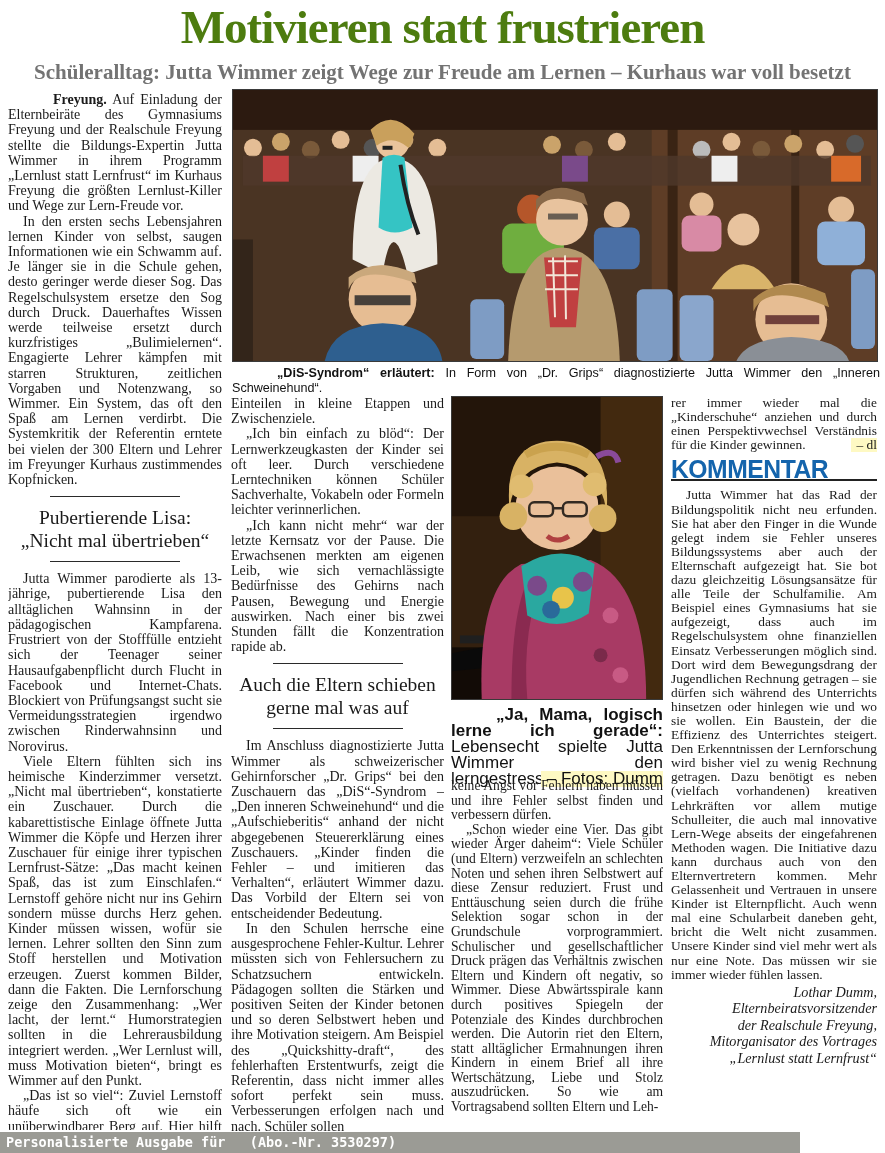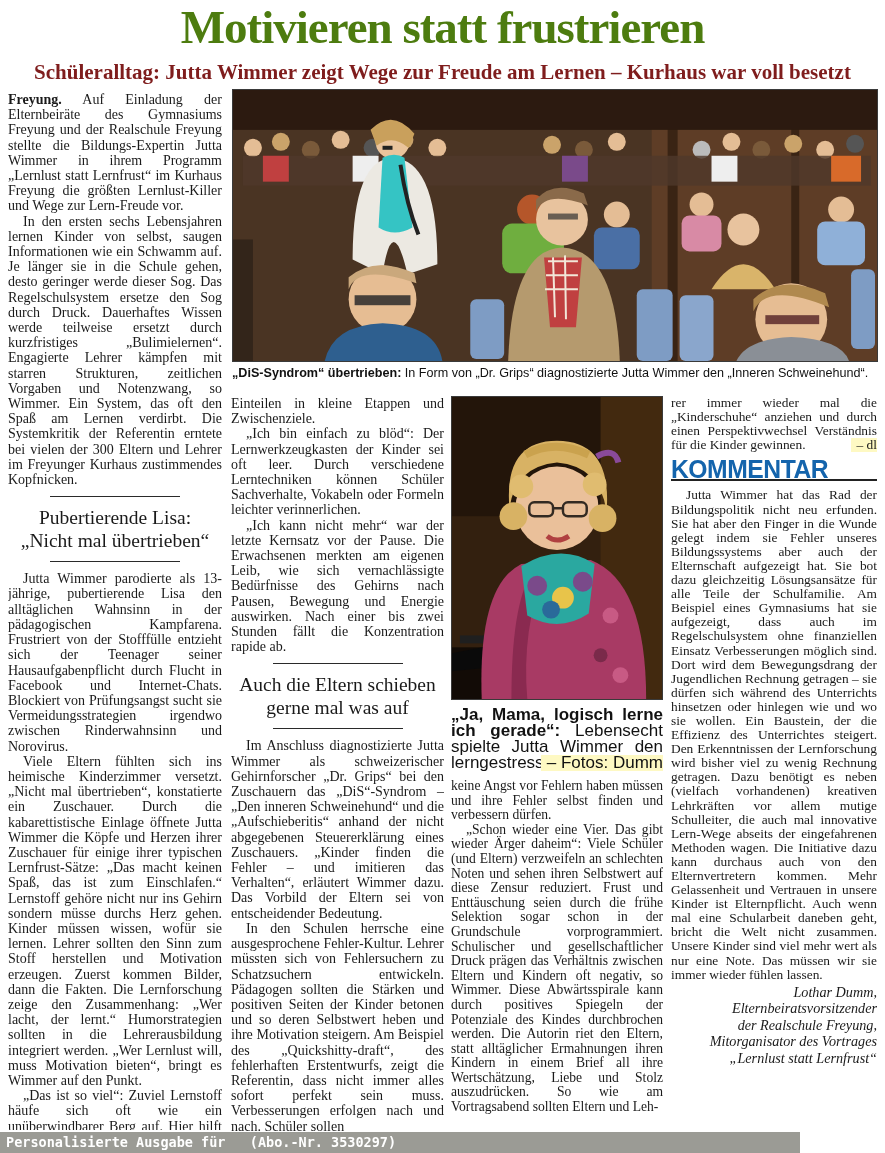--- a/index.html
+++ b/index.html
@@ -2,30 +2,30 @@
 <html><head>
 <meta charset="utf-8">
 <style>
   html,body{margin:0;padding:0;background:#ffffff;}
   .page{position:relative;width:885px;height:1153px;background:#fff;overflow:hidden;
         font-family:"Liberation Serif", serif;color:#1a1a1a;}
   
   .headline{position:absolute;top:0px;left:0;width:885px;text-align:center;margin:0;
             font-size:47px;font-weight:bold;letter-spacing:-1px;color:#4d7c0f;}
   .subheadline{position:absolute;top:60px;left:0;width:885px;text-align:center;margin:0;
-            font-size:21px;font-weight:bold;color:#7f1d1d;}
+            font-size:21px;font-weight:bold;color:#737373;}
   
   .col{position:absolute;overflow:hidden;text-align:justify;}
   .col p{margin:0;text-indent:15px;text-align:justify;}
   .col p.noindent{text-indent:0;}
   #col1{left:8px;top:92px;width:214px;height:1038px;font-size:14px;line-height:15.2px;}
   #col2{left:231px;top:396px;width:213px;height:736px;font-size:14px;line-height:15.2px;}
   #col3{left:451px;top:779px;width:212px;height:353px;font-size:13.6px;line-height:14.6px;}
   #col4{left:671px;top:396px;width:206px;height:736px;font-size:13.4px;line-height:14.1px;}
-  .lead{font-weight:bold;}
+  .lead{font-weight:bold;margin-left:45px;}
   
   .sectionhead{margin:4px 8px;}
   .rule{width:130px;border:none;border-top:1.5px solid #2a2a2a;margin:9px auto;}
   .sectionhead h3{margin:2px 0;font-size:19.5px;font-weight:normal;text-align:center;
                   line-height:23px;text-indent:0;}
   
   .photo{position:absolute;border:1px solid #3a3a3a;box-sizing:border-box;background:#3a2418;}
   #photo-main{left:232px;top:89px;width:646px;height:273px;}
   #photo-inset{left:451px;top:396px;width:212px;height:304px;}
   .photo svg{display:block;width:100%;height:100%;}
@@ -136,21 +136,21 @@
 
       <rect x="238" y="210" width="34" height="60" rx="6" fill="#7e9cc4"></rect>
       <rect x="405" y="200" width="36" height="72" rx="6" fill="#7e9cc4"></rect>
       <rect x="448" y="206" width="34" height="66" rx="6" fill="#8aa6cc"></rect>
       <rect x="620" y="180" width="24" height="80" rx="6" fill="#7e9cc4"></rect>
       <rect x="0" y="150" width="20" height="122" fill="#33251a"></rect>
     </svg>
   </div>
 
   <div class="caption" id="caption-main">
-    <span class="lead">„DiS-Syndrom“ übertrieben:</span><span> In Form von „Dr. Grips“ diagnostizierte Jutta Wimmer den „Inneren Schweinehund“.</span>
+    <span class="lead">„DiS-Syndrom“ erläutert:</span><span> In Form von „Dr. Grips“ diagnostizierte Jutta Wimmer den „Inneren Schweinehund“.</span>
   </div>
 
   <div class="col" id="col2">
     <p class="noindent">Einteilen in kleine Etappen und Zwischenziele.</p>
     <p>„Ich bin einfach zu blöd“: Der Lernwerkzeugkasten der Kinder sei oft leer. Durch verschiedene Lerntechniken können Schüler Sachverhalte, Vokabeln oder Formeln leichter verinnerlichen.</p>
     <p>„Ich kann nicht mehr“ war der letzte Kernsatz vor der Pause. Die Erwachsenen merkten am eigenen Leib, wie sich vernachlässigte Bedürfnisse des Gehirns nach Pausen, Bewegung und Energie auswirken. Nach einer bis zwei Stunden fällt die Konzentration rapide ab.</p>
     <div class="sectionhead">
       <hr class="rule">
       <h3>Auch die Eltern schieben gerne mal was auf</h3>
       <hr class="rule">

